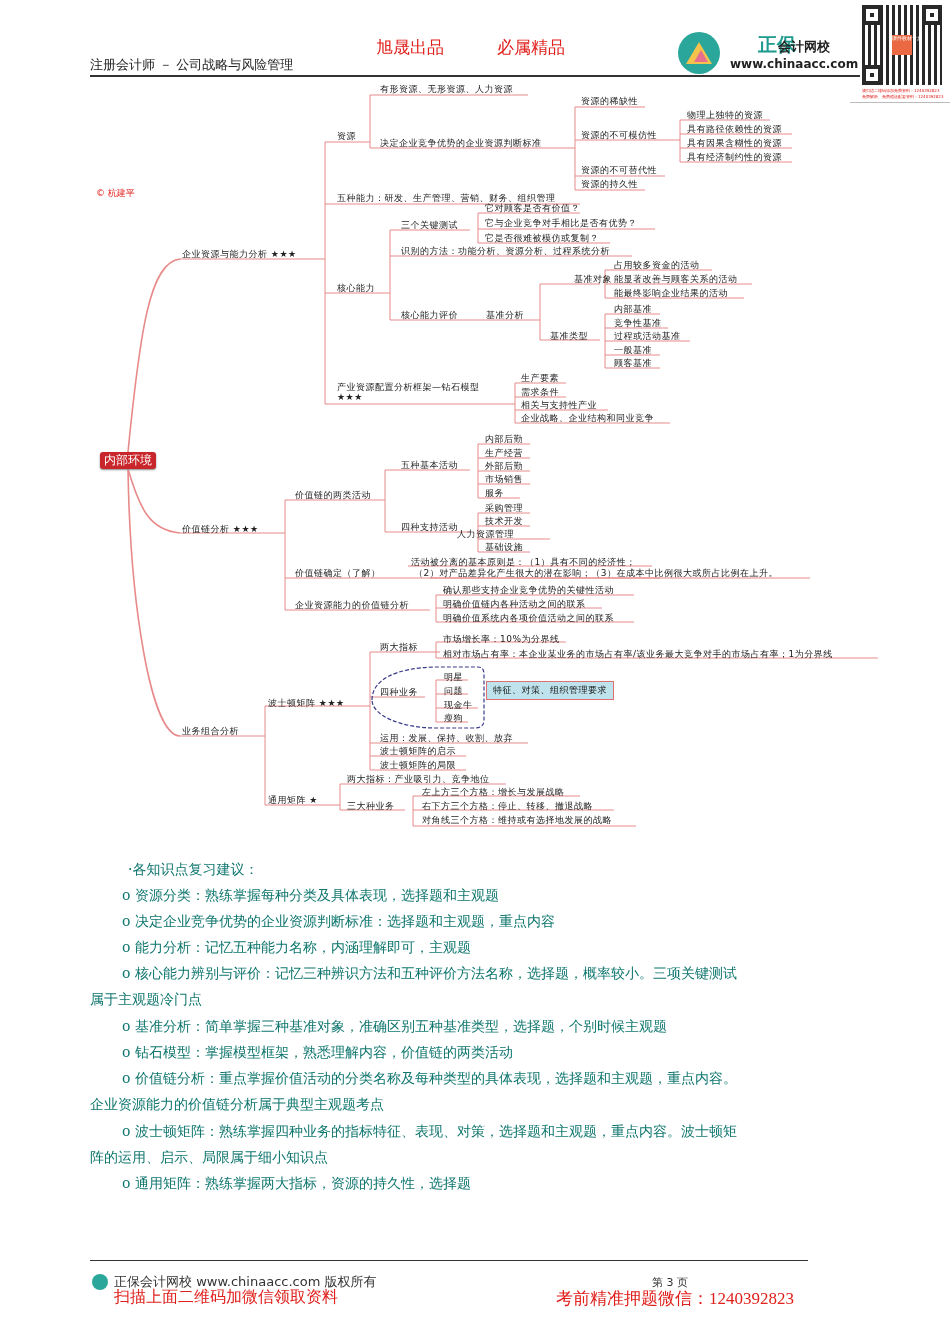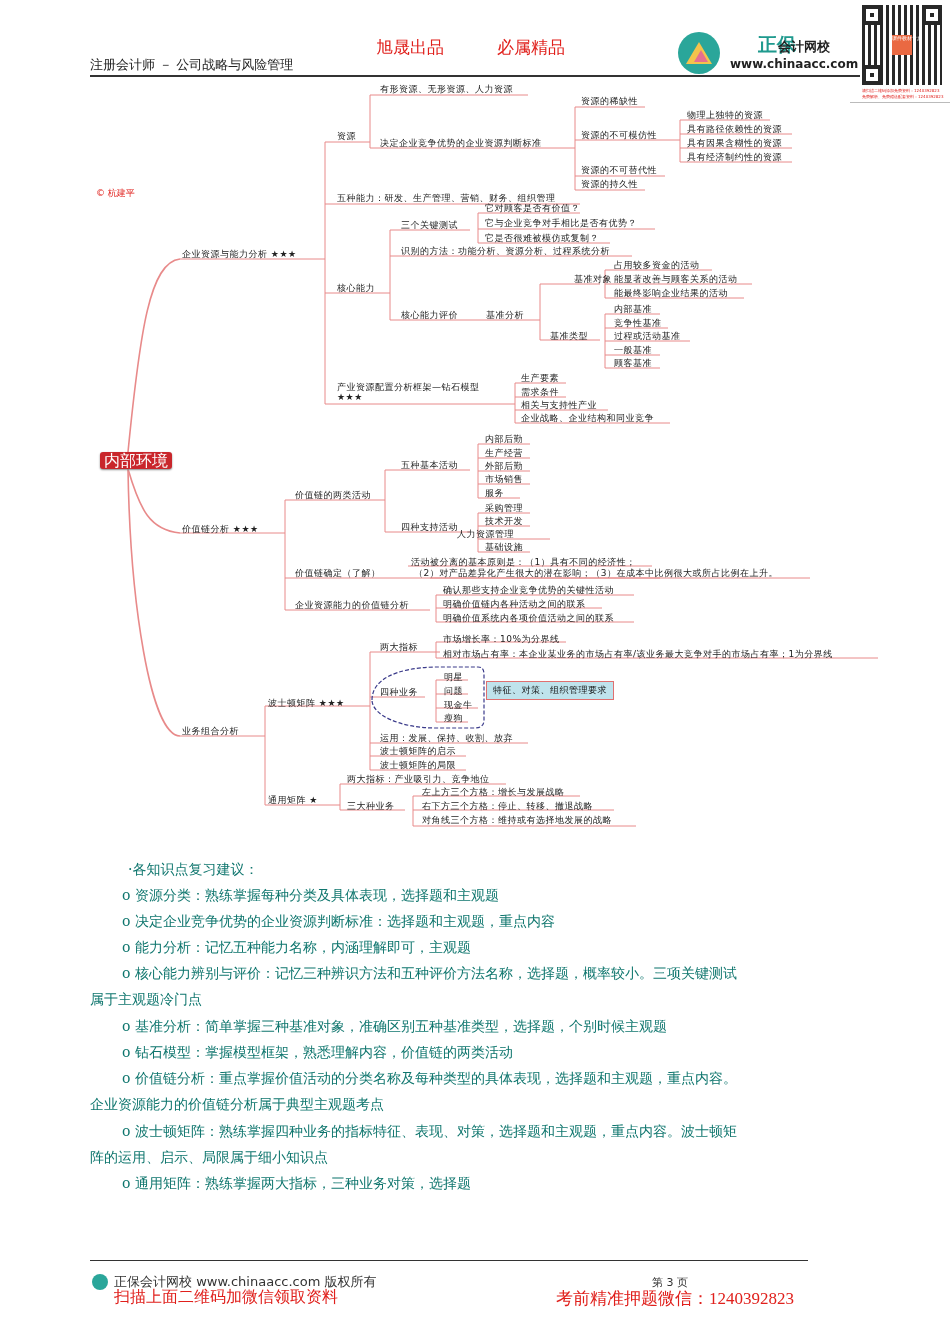--- a/index.html
+++ b/index.html
@@ -19,21 +19,21 @@
       repeating-linear-gradient(90deg,#111 0 3px,#fff 3px 6px),
       #fff; opacity:.9; }
   .qr-fp { position:absolute; width:20px; height:20px; border:4px solid #111; background:#fff; box-sizing:border-box; }
   .qr-fp::after { content:""; position:absolute; left:4px; top:4px; width:4px; height:4px; background:#111; }
   .qr-badge { position:absolute; left:30px; top:30px; width:20px; height:20px; background:#e8592e; color:#fff; font-size:5px; line-height:7px; text-align:center; }
   .qr-cap { left:862px; top:88px; font-size:4px; color:#e0201c; line-height:6px; }
   .qr-line { left:850px; top:102px; width:100px; height:1px; background:#bbb; }
 
   .mm { font-size:9px; color:#222; letter-spacing:0.5px; }
   .copy { left:96px; top:187px; font-size:9px; color:#e0201c; }
-  .root { left:100px; top:452px; width:72px; height:17px; background:#c9262b; color:#fff; font-size:16px; line-height:17px; text-align:center; border-radius:3px; box-shadow:0 1px 2px #888; }
+  .root { left:100px; top:452px; width:56px; height:17px; background:#c9262b; color:#fff; font-size:12px; line-height:17px; text-align:center; border-radius:3px; box-shadow:0 1px 2px #888; }
   .callout { left:486px; top:681px; padding:2px 6px; background:#bfe3ec; border:1px solid #e07070; font-size:9px; color:#111; }
   svg.lines { position:absolute; left:0; top:0; }
 
   .txt { font-family:"DejaVu Serif","Liberation Serif",serif; font-size:14px; color:#0f766e; }
   .foot-line { left:90px; top:1260px; width:718px; height:1px; background:#333; }
   .foot-logo { left:92px; top:1274px; width:16px; height:16px; border-radius:50%; background:#2aa69a; }
   .foot-txt { left:114px; top:1273px; font-size:13px; color:#333; }
   .foot-page { left:652px; top:1275px; font-size:11px; color:#333; }
   .foot-red1 { left:114px; top:1287px; font-size:16px; color:#e0201c; font-family:"DejaVu Serif","Liberation Serif",serif; }
   .foot-red2 { left:556px; top:1287px; font-size:17px; color:#e0201c; font-family:Liberation Serif, serif; }
@@ -204,20 +204,20 @@
 <div class="abs txt" style="left:122px;top:913px">o 决定企业竞争优势的企业资源判断标准：选择题和主观题，重点内容</div>
 <div class="abs txt" style="left:122px;top:939px">o  能力分析：记忆五种能力名称，内涵理解即可，主观题</div>
 <div class="abs txt" style="left:122px;top:965px">o 核心能力辨别与评价：记忆三种辨识方法和五种评价方法名称，选择题，概率较小。三项关键测试</div>
 <div class="abs txt" style="left:90px;top:991px">属于主观题冷门点</div>
 <div class="abs txt" style="left:122px;top:1018px">o 基准分析：简单掌握三种基准对象，准确区别五种基准类型，选择题，个别时候主观题</div>
 <div class="abs txt" style="left:122px;top:1044px">o  钻石模型：掌握模型框架，熟悉理解内容，价值链的两类活动</div>
 <div class="abs txt" style="left:122px;top:1070px">o 价值链分析：重点掌握价值活动的分类名称及每种类型的具体表现，选择题和主观题，重点内容。</div>
 <div class="abs txt" style="left:90px;top:1096px">企业资源能力的价值链分析属于典型主观题考点</div>
 <div class="abs txt" style="left:122px;top:1123px">o 波士顿矩阵：熟练掌握四种业务的指标特征、表现、对策，选择题和主观题，重点内容。波士顿矩</div>
 <div class="abs txt" style="left:90px;top:1149px">阵的运用、启示、局限属于细小知识点</div>
-<div class="abs txt" style="left:122px;top:1175px">o 通用矩阵：熟练掌握两大指标，三种业务对策，选择题</div>
+<div class="abs txt" style="left:122px;top:1175px">o 通用矩阵：熟练掌握两大指标，资源的持久性，选择题</div>
 
 <div class="abs foot-line"></div>
 <div class="abs foot-logo"></div>
 <div class="abs foot-txt">正保会计网校 www.chinaacc.com 版权所有</div>
 <div class="abs foot-page">第 3 页</div>
 <div class="abs foot-red1">扫描上面二维码加微信领取资料</div>
 <div class="abs foot-red2">考前精准押题微信：1240392823</div>
 
 </body></html>

